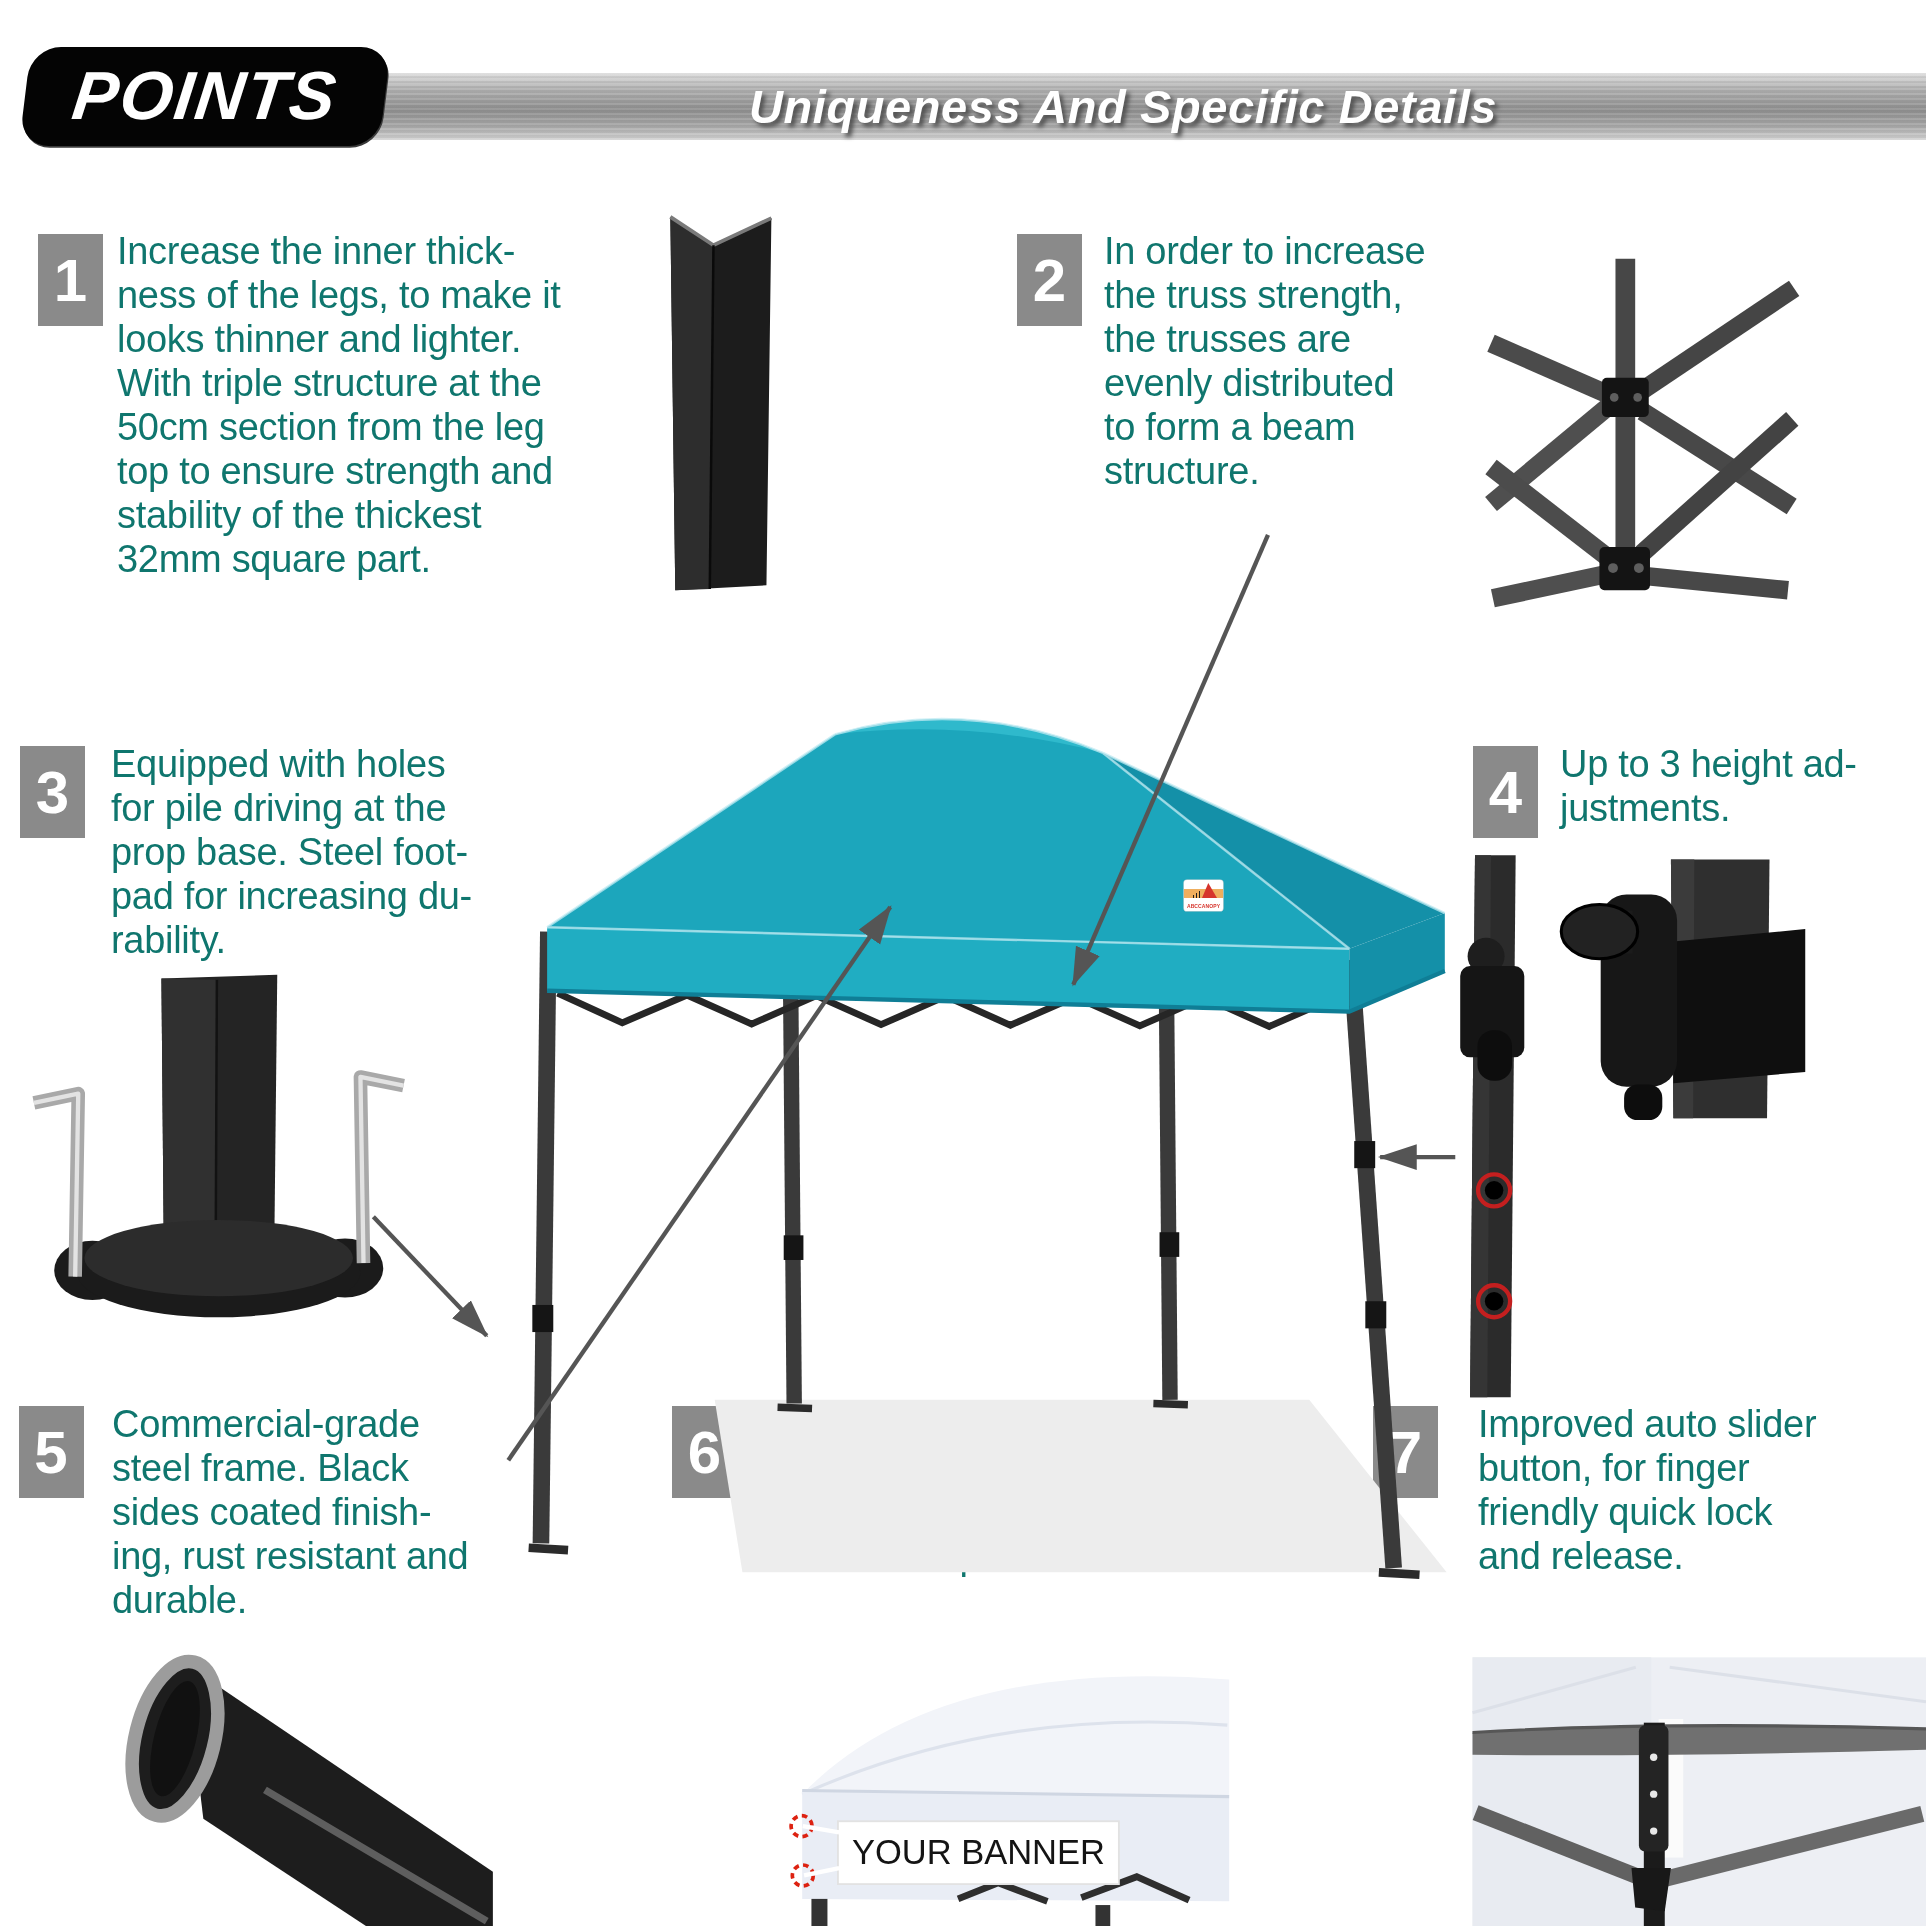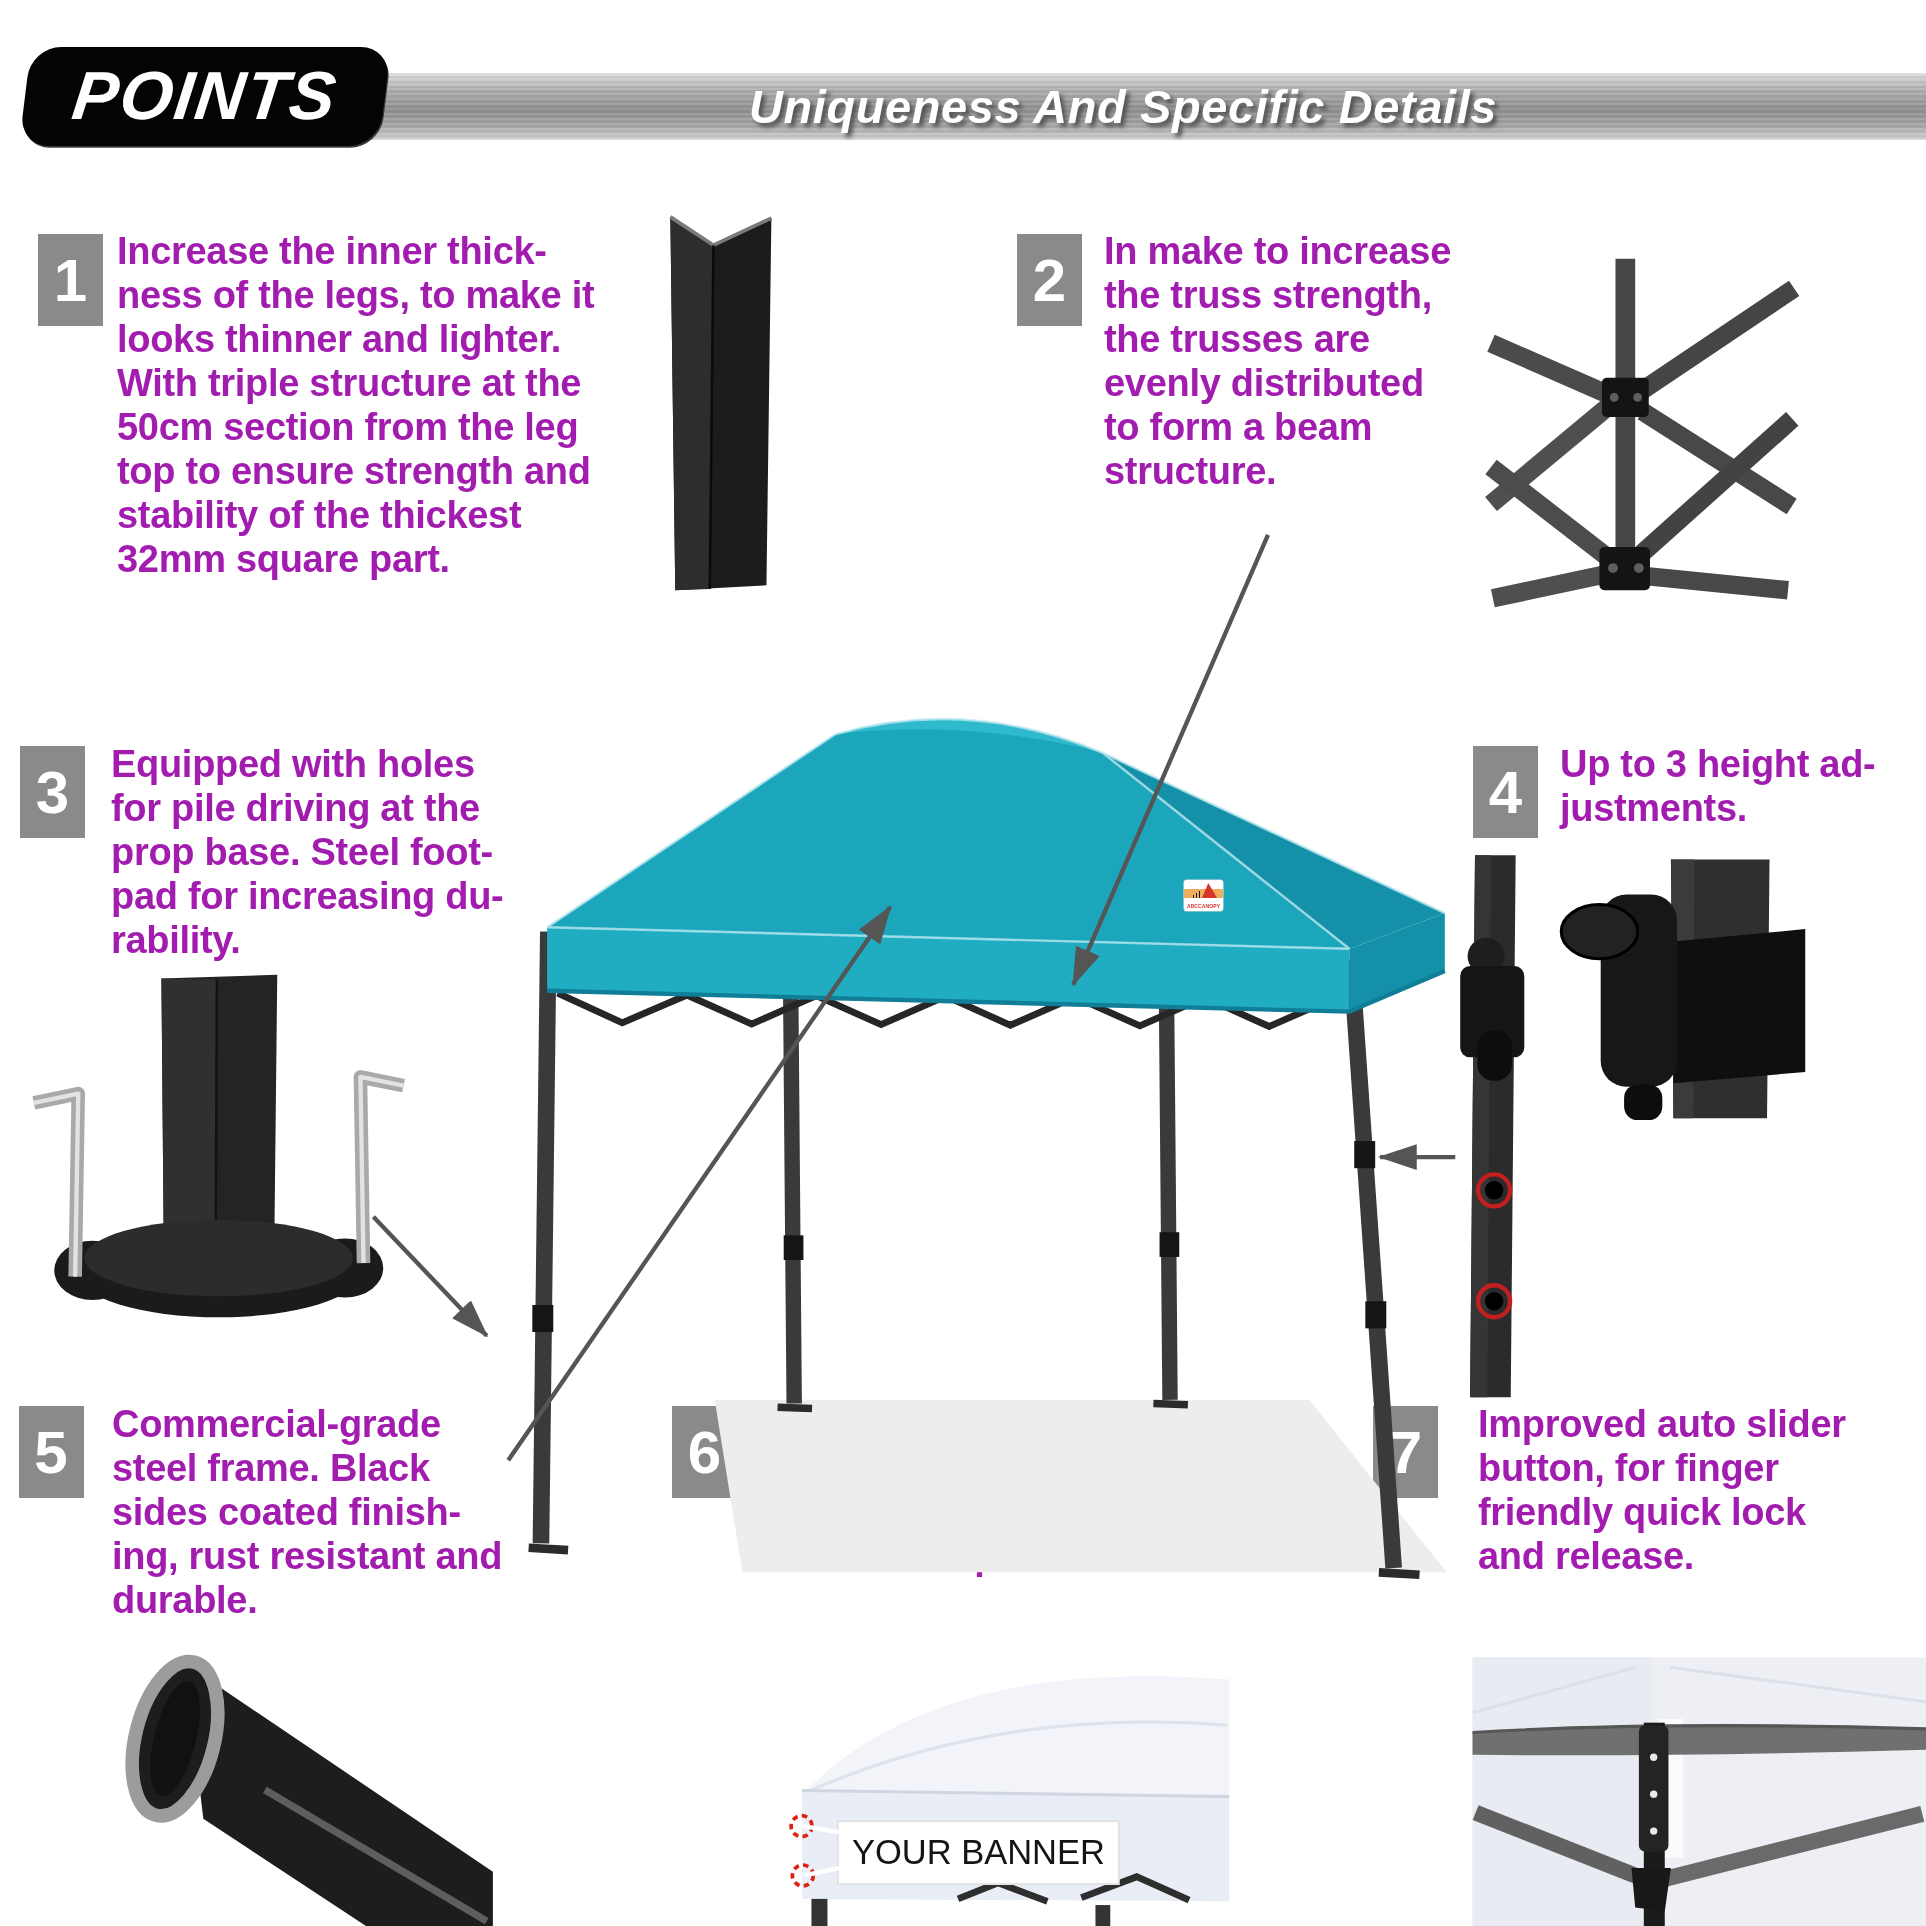--- a/index.html
+++ b/index.html
@@ -15,21 +15,21 @@
     font-size:47px;font-weight:bold;font-style:italic;color:#fff;letter-spacing:0.6px;
     text-shadow:3.7px 4.3px 4.3px rgba(75,75,75,.9);}
   .points-badge{position:absolute;left:25px;top:47px;width:360px;height:99px;background:#040404;
     border-radius:30px;transform:skewX(-7deg);z-index:3;box-shadow:1.2px 1.8px 0 #3a3a3a;}
   .points-label{position:absolute;inset:0;text-align:center;line-height:97px;color:#fff;
     font-size:68px;font-weight:bold;font-style:italic;letter-spacing:1.8px;}
 
   
   .badge{position:absolute;width:65px;height:92px;background:var(--badge-gray,#8a8a8a);
     color:#fff;font-weight:bold;font-size:60px;display:flex;align-items:center;justify-content:center;}
-  .pt-text{position:absolute;font-size:38px;font-weight:bold;line-height:44px;color:#a21caf;
+  .pt-text{position:absolute;font-size:38px;font-weight:normal;line-height:44px;color:#0f766e;
     white-space:pre-line;letter-spacing:-0.3px;}
   .b1{left:38px;top:234px}   .t1{left:117px;top:229px;width:555px}
   .b2{left:1017px;top:234px} .t2{left:1104px;top:229px;width:407px}
   .b3{left:20px;top:746px}  .t3{left:111px;top:742px;width:481px}
   .b4{left:1473px;top:746px}.t4{left:1560px;top:742px;width:370px}
   .b5{left:18.5px;top:1406px}  .t5{left:112px;top:1402px;width:518px}
   .b6{left:672px;top:1406px}.t6{left:773px;top:1402px;width:481px}
   .b7{left:1373px;top:1406px}.t7{left:1478px;top:1402px;width:456px}
 
   
@@ -218,21 +218,21 @@
 <div class="pt-text t1">Increase the inner thick-
 ness of the legs, to make it
 looks thinner and lighter.
 With triple structure at the
 50cm section from the leg
 top to ensure strength and
 stability of the thickest
 32mm square part.</div>
 
 <div class="badge b2">2</div>
-<div class="pt-text t2">In make to increase
+<div class="pt-text t2">In order to increase
 the truss strength,
 the trusses are
 evenly distributed
 to form a beam
 structure.</div>
 
 <div class="badge b3">3</div>
 <div class="pt-text t3">Equipped with holes
 for pile driving at the
 prop base. Steel foot-

